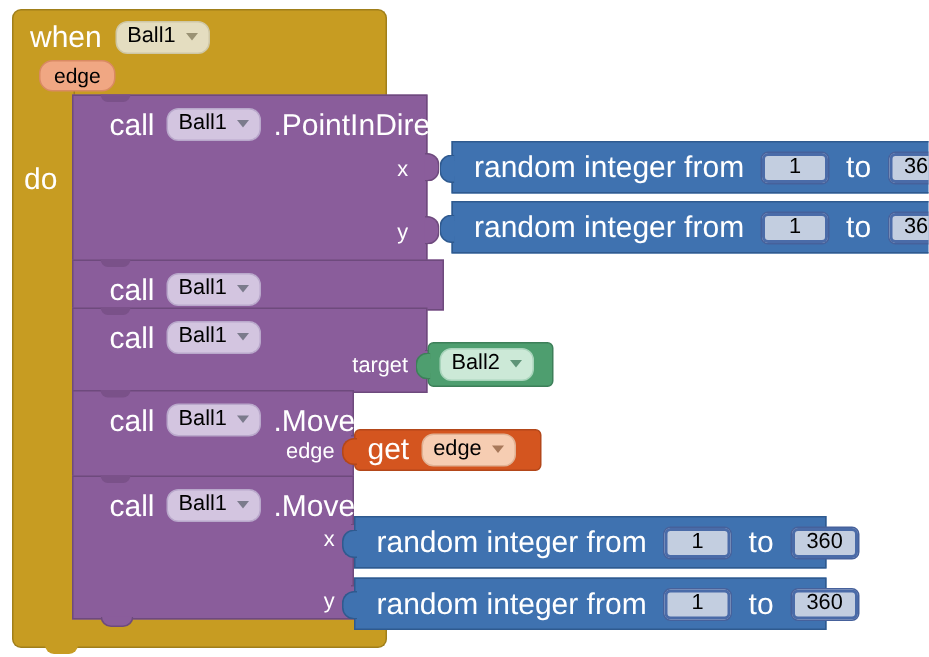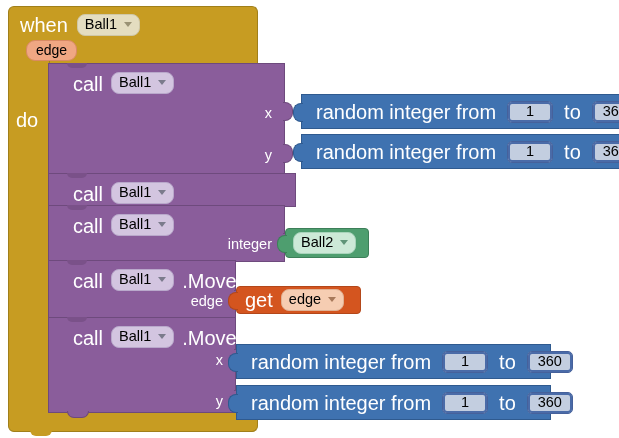--- a/index.html
+++ b/index.html
@@ -114,20 +114,21 @@
   <div class="do-lbl lbl">do</div>
 
   <div class="purple" style="left:48px;top:63px;width:235px;height:110px;">
     <div class="notch-in"></div>
     <div class="hdr">
       <span class="lbl">call</span>
       <span class="field lav">
         <span>Ball1</span>
         <span class="tri"></span>
       </span>
+      <span class="lbl">.PointInDirection</span>
     </div>
     <div class="argrow" style="right:12px;top:42px;">
       <span class="argname">x</span>
     </div>
     <div class="socket" style="right:-9px;top:38px;"></div>
     <div class="argrow" style="right:12px;top:84px;">
       <span class="argname">y</span>
     </div>
     <div class="socket" style="right:-9px;top:80px;"></div>
     <div class="notch-out"></div>
@@ -168,21 +169,21 @@
   <div class="purple" style="left:48px;top:205px;width:235px;height:55px;">
     <div class="notch-in"></div>
     <div class="hdr">
       <span class="lbl">call</span>
       <span class="field lav">
         <span>Ball1</span>
         <span class="tri"></span>
       </span>
     </div>
     <div class="argrow" style="right:12px;top:31px;">
-      <span class="argname">integer</span>
+      <span class="argname">target</span>
     </div>
     <div class="socket" style="right:-9px;top:27px;"></div>
     <div class="notch-out"></div>
   </div>
 
   <div class="green" style="left:285px;top:228px;width:68px;height:28px;">
     <div class="plug"></div>
     <span class="field greenfld">
       <span>Ball2</span>
       <span class="tri"></span>

